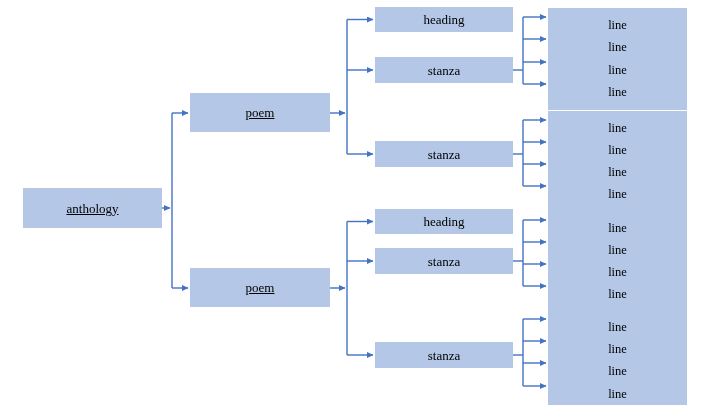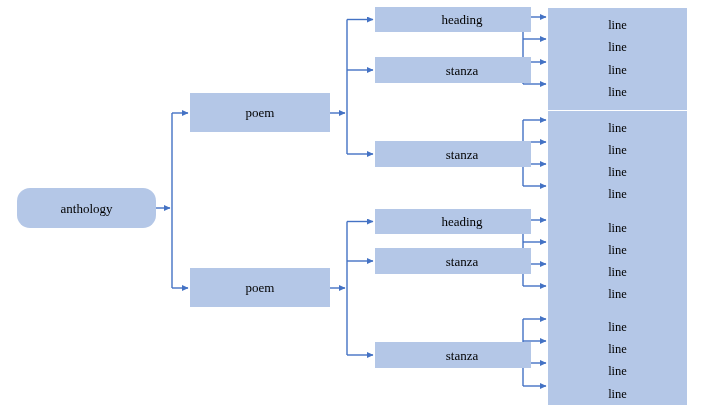--- a/index.html
+++ b/index.html
@@ -25,22 +25,22 @@
   }
   #arrowhead path { fill: var(--connector, #4472c4); }
   .node {
     position: absolute;
     background: var(--node-fill, #b4c7e7);
     color: var(--text, #000000);
     display: flex; align-items: center; justify-content: center;
     font-size: 13px; line-height: 1;
     white-space: nowrap;
   }
-  .node.big   { width: 140px; height: 39px; }
-  .node.mid   { width: 138px; height: 26px; padding-left: 18px; }
+  .node.big   { width: 140px; height: 39px; text-decoration: underline; }
+  .node.mid   { width: 138px; height: 26px; }
   .node.small { width: 139px; height: 35px; font-size: 12.5px; }
 </style>
 </head>
 <body>
 
 <div id="canvas">
 
   <svg class="connectors" viewBox="0 0 720 405">
     <defs>
       <marker id="arrowhead" markerWidth="7" markerHeight="7" refX="6" refY="3" orient="auto" markerUnits="userSpaceOnUse">
@@ -101,21 +101,21 @@
     <g>
       <line x1="513" y1="355" x2="523" y2="355"></line>
       <path class="trunk" d="M523,319 V386"></path>
       <line x1="523" y1="319" x2="546" y2="319" marker-end="url(#arrowhead)"></line>
       <line x1="523" y1="341" x2="546" y2="341" marker-end="url(#arrowhead)"></line>
       <line x1="523" y1="363" x2="546" y2="363" marker-end="url(#arrowhead)"></line>
       <line x1="523" y1="386" x2="546" y2="386" marker-end="url(#arrowhead)"></line>
     </g>
   </svg>
 
-  <div class="node big" style="left:17px; top:188px; width:139px; height:40px;border-radius:13px;">anthology</div>
+  <div class="node big" style="left:23px; top:188px; width:139px; height:40px;">anthology</div>
 
   <div class="node big" style="left:190px; top:93px;">poem</div>
   <div class="node big" style="left:190px; top:268px;">poem</div>
 
   <div class="node mid" style="left:375px; top:7px; height:25px;">heading</div>
   <div class="node mid" style="left:375px; top:57px;">stanza</div>
   <div class="node mid" style="left:375px; top:141px;">stanza</div>
 
   <div class="node mid" style="left:375px; top:209px; height:25px;">heading</div>
   <div class="node mid" style="left:375px; top:248px;">stanza</div>

